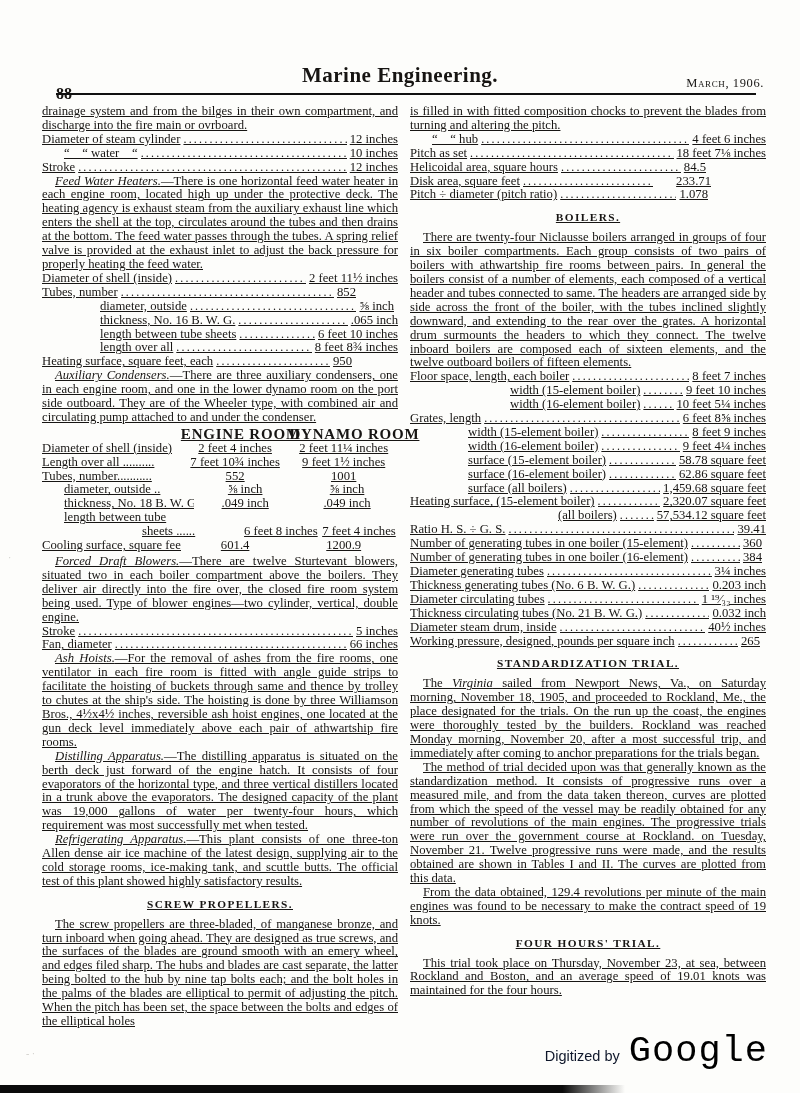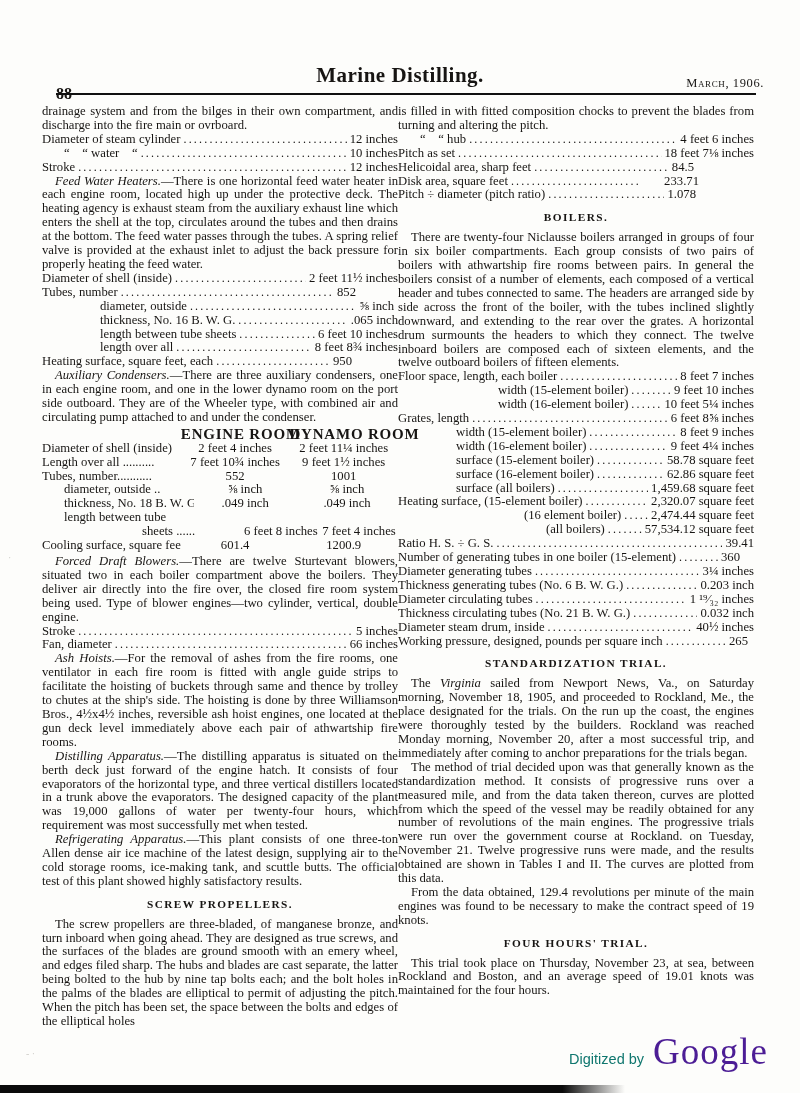--- a/index.html
+++ b/index.html
@@ -3,53 +3,53 @@
 <meta charset="utf-8">
 <style>
   html,body{margin:0;padding:0;width:800px;height:1093px;overflow:hidden;background:#fff;}
   .page{position:absolute;inset:0;background:#fdfdfb;font-family:"Liberation Serif",serif;color:#171513;}
   
   .hdr-num{position:absolute;left:56px;top:85px;font-size:16px;font-weight:bold;}
   .hdr-title{position:absolute;left:0;width:800px;top:63px;text-align:center;font-size:21px;font-weight:bold;letter-spacing:0.5px;}
   .hdr-date{position:absolute;right:36px;top:76px;font-size:12.5px;font-variant:small-caps;letter-spacing:0.6px;}
   .hdr-rule{position:absolute;left:56px;width:700px;top:93px;height:2.4px;background:#101010;}
   
-  .cols{position:absolute;left:42px;top:105px;width:724px;display:flex;}
+  .cols{position:absolute;left:42px;top:105px;width:724px;display:flex;gap:12px;text-decoration:underline;}
   .col{width:356px;font-size:12.7px;line-height:13.9px;text-align:justify;}
   .para{margin:0;}
   .para.ind-first{text-indent:13px;}
   .lead,.it{font-style:italic;}
   .spec-row{display:flex;align-items:baseline;white-space:nowrap;}
   .spec-label{flex:0 0 auto;}
   .leader{flex:1 1 auto;overflow:hidden;margin:0 3px;min-width:6px;}
   .leader::after{content:"..........................................................................................................";letter-spacing:2.2px;font-size:12px;}
   .spec-value{flex:0 0 auto;}
   .ind1{padding-left:22px}.ind2{padding-left:58px}.ind3{padding-left:100px}.ind4{padding-left:126px}.ind5{padding-left:148px}
   .sec-heading{text-align:center;font-weight:bold;font-size:11.3px;letter-spacing:1.4px;margin:9px 0 6px;}
   
   .mtable{margin:3px 0 2px;}
   .mt-head{display:flex;font-weight:bold;font-size:15px;letter-spacing:0.8px;line-height:13.9px;}
   .mt-row{display:flex;line-height:13.9px;}
   .mt-label{width:39%;white-space:nowrap;overflow:hidden;}
   .mt-c{width:30.5%;text-align:center;white-space:nowrap;}
   .mt-head .mt-c{text-align:center;}
   
   .watermark{position:absolute;right:32px;top:1030px;display:flex;align-items:baseline;gap:9px;}
-  .wm-prefix{font-family:"Liberation Sans",sans-serif;font-size:14.5px;color:#0f766e;}
-  .wm-logo{font-family:Liberation Serif, serif;font-size:37px;color:#4c1d95;letter-spacing:1px;}
+  .wm-prefix{font-family:"Liberation Sans",sans-serif;font-size:14.5px;color:#0f172a;}
+  .wm-logo{font-family:Liberation Mono, monospace;font-size:37px;color:#000000;letter-spacing:1px;}
   
   .bottom-bar{position:absolute;left:0;bottom:0;height:8px;width:625px;background:linear-gradient(to right,#0b0b0b 90%,rgba(11,11,11,0));}
   .smudge{position:absolute;color:#cfcdc9;font-size:10px;}
 </style>
 </head>
 <body>
 
 <div class="page">
   <div class="hdr-num">88</div>
-  <div class="hdr-title">Marine Distilling.</div>
+  <div class="hdr-title">Marine Engineering.</div>
   <div class="hdr-date">March, 1906.</div>
   <div class="hdr-rule"></div>
 
   <div class="cols">
     <div class="col" id="left-col">
         <p class="para"><span>drainage system and from the bilges in their own compartment, and discharge into the fire main or ovrboard.</span></p>
         <div class="spec">
           <div class="spec-row">
             <span class="spec-label">Diameter of steam cylinder</span>
             <span class="leader"></span>
@@ -178,21 +178,21 @@
             <span class="spec-label">“ “ hub</span>
             <span class="leader"></span>
             <span class="spec-value">4 feet 6   inches</span>
           </div>
           <div class="spec-row">
             <span class="spec-label">Pitch as set</span>
             <span class="leader"></span>
             <span class="spec-value">18 feet 7⅛ inches</span>
           </div>
           <div class="spec-row">
-            <span class="spec-label">Helicoidal area, sharp feet</span>
+            <span class="spec-label">Helicoidal area, square hours</span>
             <span class="leader"></span>
             <span class="spec-value" style="margin-right: 60px;">84.5</span>
           </div>
           <div class="spec-row">
             <span class="spec-label">Disk area, square feet</span>
             <span class="leader"></span>
             <span class="spec-value" style="margin-right: 55px; margin-left: 20px;">233.71</span>
           </div>
           <div class="spec-row">
             <span class="spec-label">Pitch ÷ diameter (pitch ratio)</span>
@@ -246,39 +246,39 @@
           <div class="spec-row ind2">
             <span class="spec-label">surface  (all boilers)</span>
             <span class="leader"></span>
             <span class="spec-value">1,459.68 square feet</span>
           </div>
           <div class="spec-row">
             <span class="spec-label">Heating surface,  (15-element boiler)</span>
             <span class="leader"></span>
             <span class="spec-value">2,320.07 square feet</span>
           </div>
-          <div class="spec-row ind4">
-            <span class="spec-label">(16  element  boiler)</span>
-            <span class="leader"></span>
-            <span class="spec-value">2,474.44 square feet</span>
-          </div>
           <div class="spec-row ind5">
             <span class="spec-label">(all boilers)</span>
             <span class="leader"></span>
             <span class="spec-value">57,534.12 square feet</span>
           </div>
           <div class="spec-row">
             <span class="spec-label">Ratio H. S. ÷ G. S.</span>
             <span class="leader"></span>
             <span class="spec-value">39.41</span>
           </div>
           <div class="spec-row">
             <span class="spec-label">Number of generating tubes in one boiler (15-element)</span>
             <span class="leader"></span>
-            <span class="spec-value" style="margin-right: 14px;">360</span>
+            <span class="spec-value" style="margin-right: 4px;">360</span>
+          </div>
+          <div class="spec-row">
+            <span class="spec-label">Number of generating tubes in one boiler (16-element)</span>
+            <span class="leader"></span>
+            <span class="spec-value" style="margin-right: 4px;">384</span>
           </div>
           <div class="spec-row">
             <span class="spec-label">Diameter generating tubes</span>
             <span class="leader"></span>
             <span class="spec-value">3¼ inches</span>
           </div>
           <div class="spec-row">
             <span class="spec-label">Thickness generating tubes (No. 6 B. W. G.)</span>
             <span class="leader"></span>
             <span class="spec-value">0.203 inch</span>

